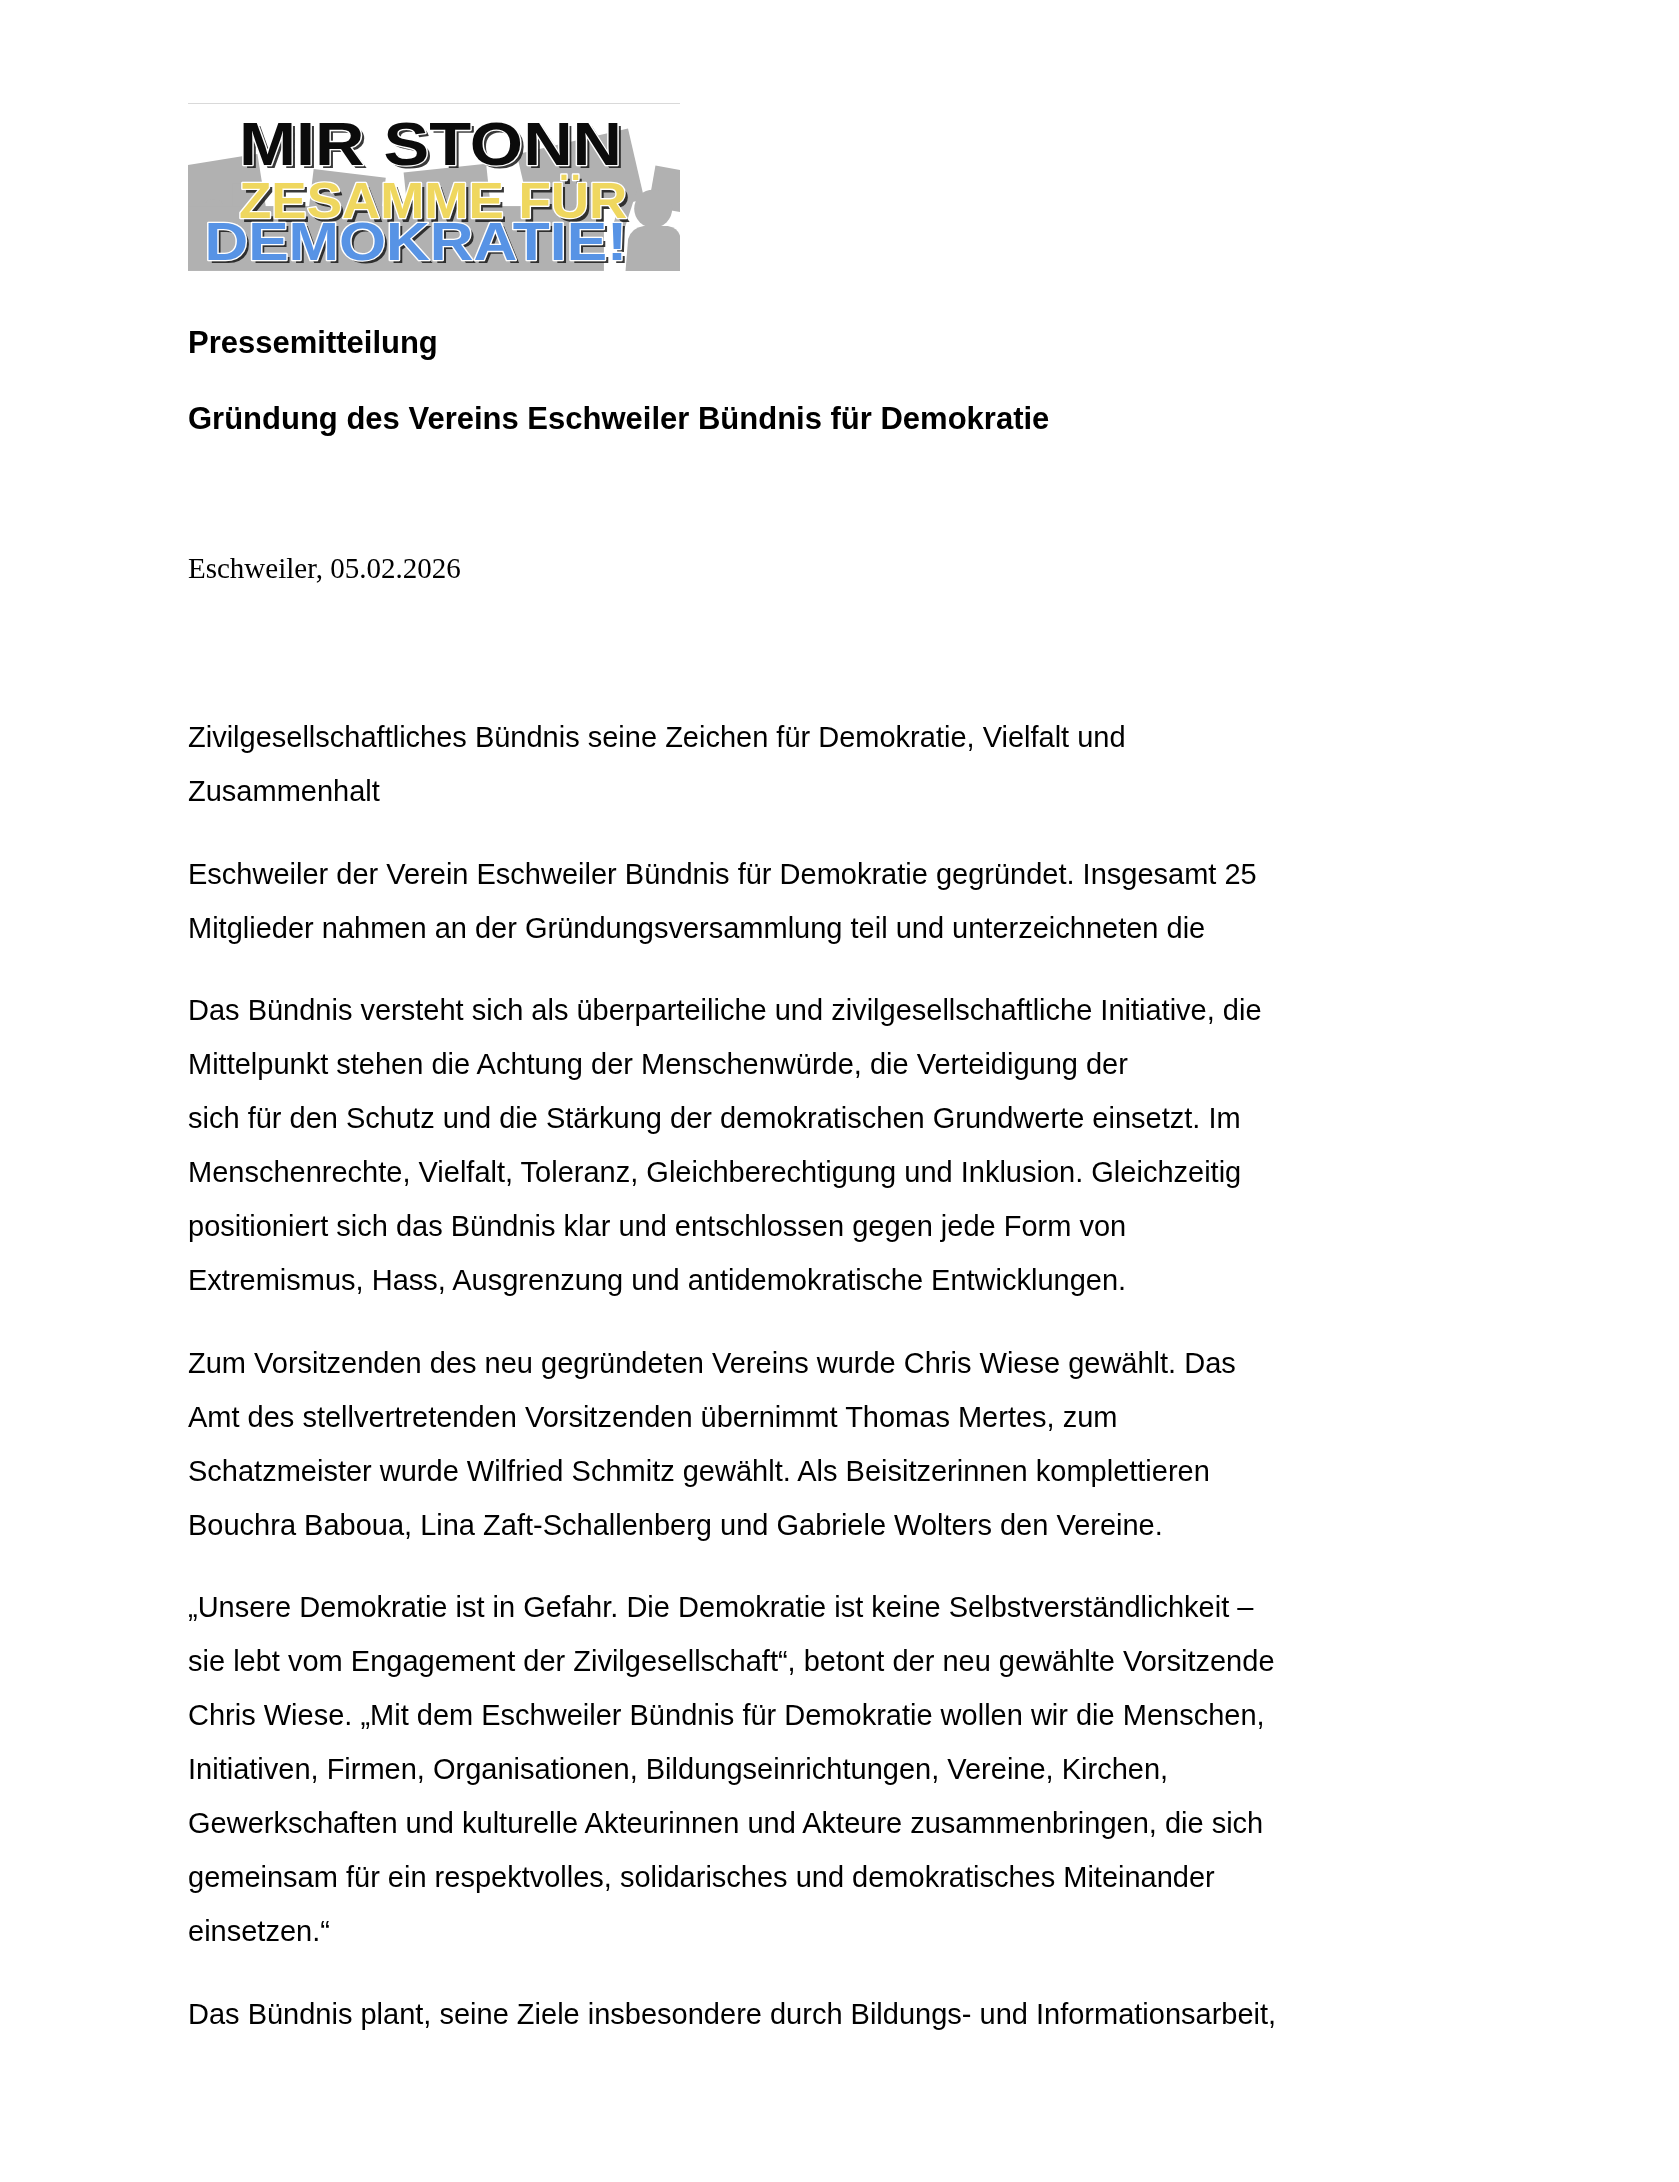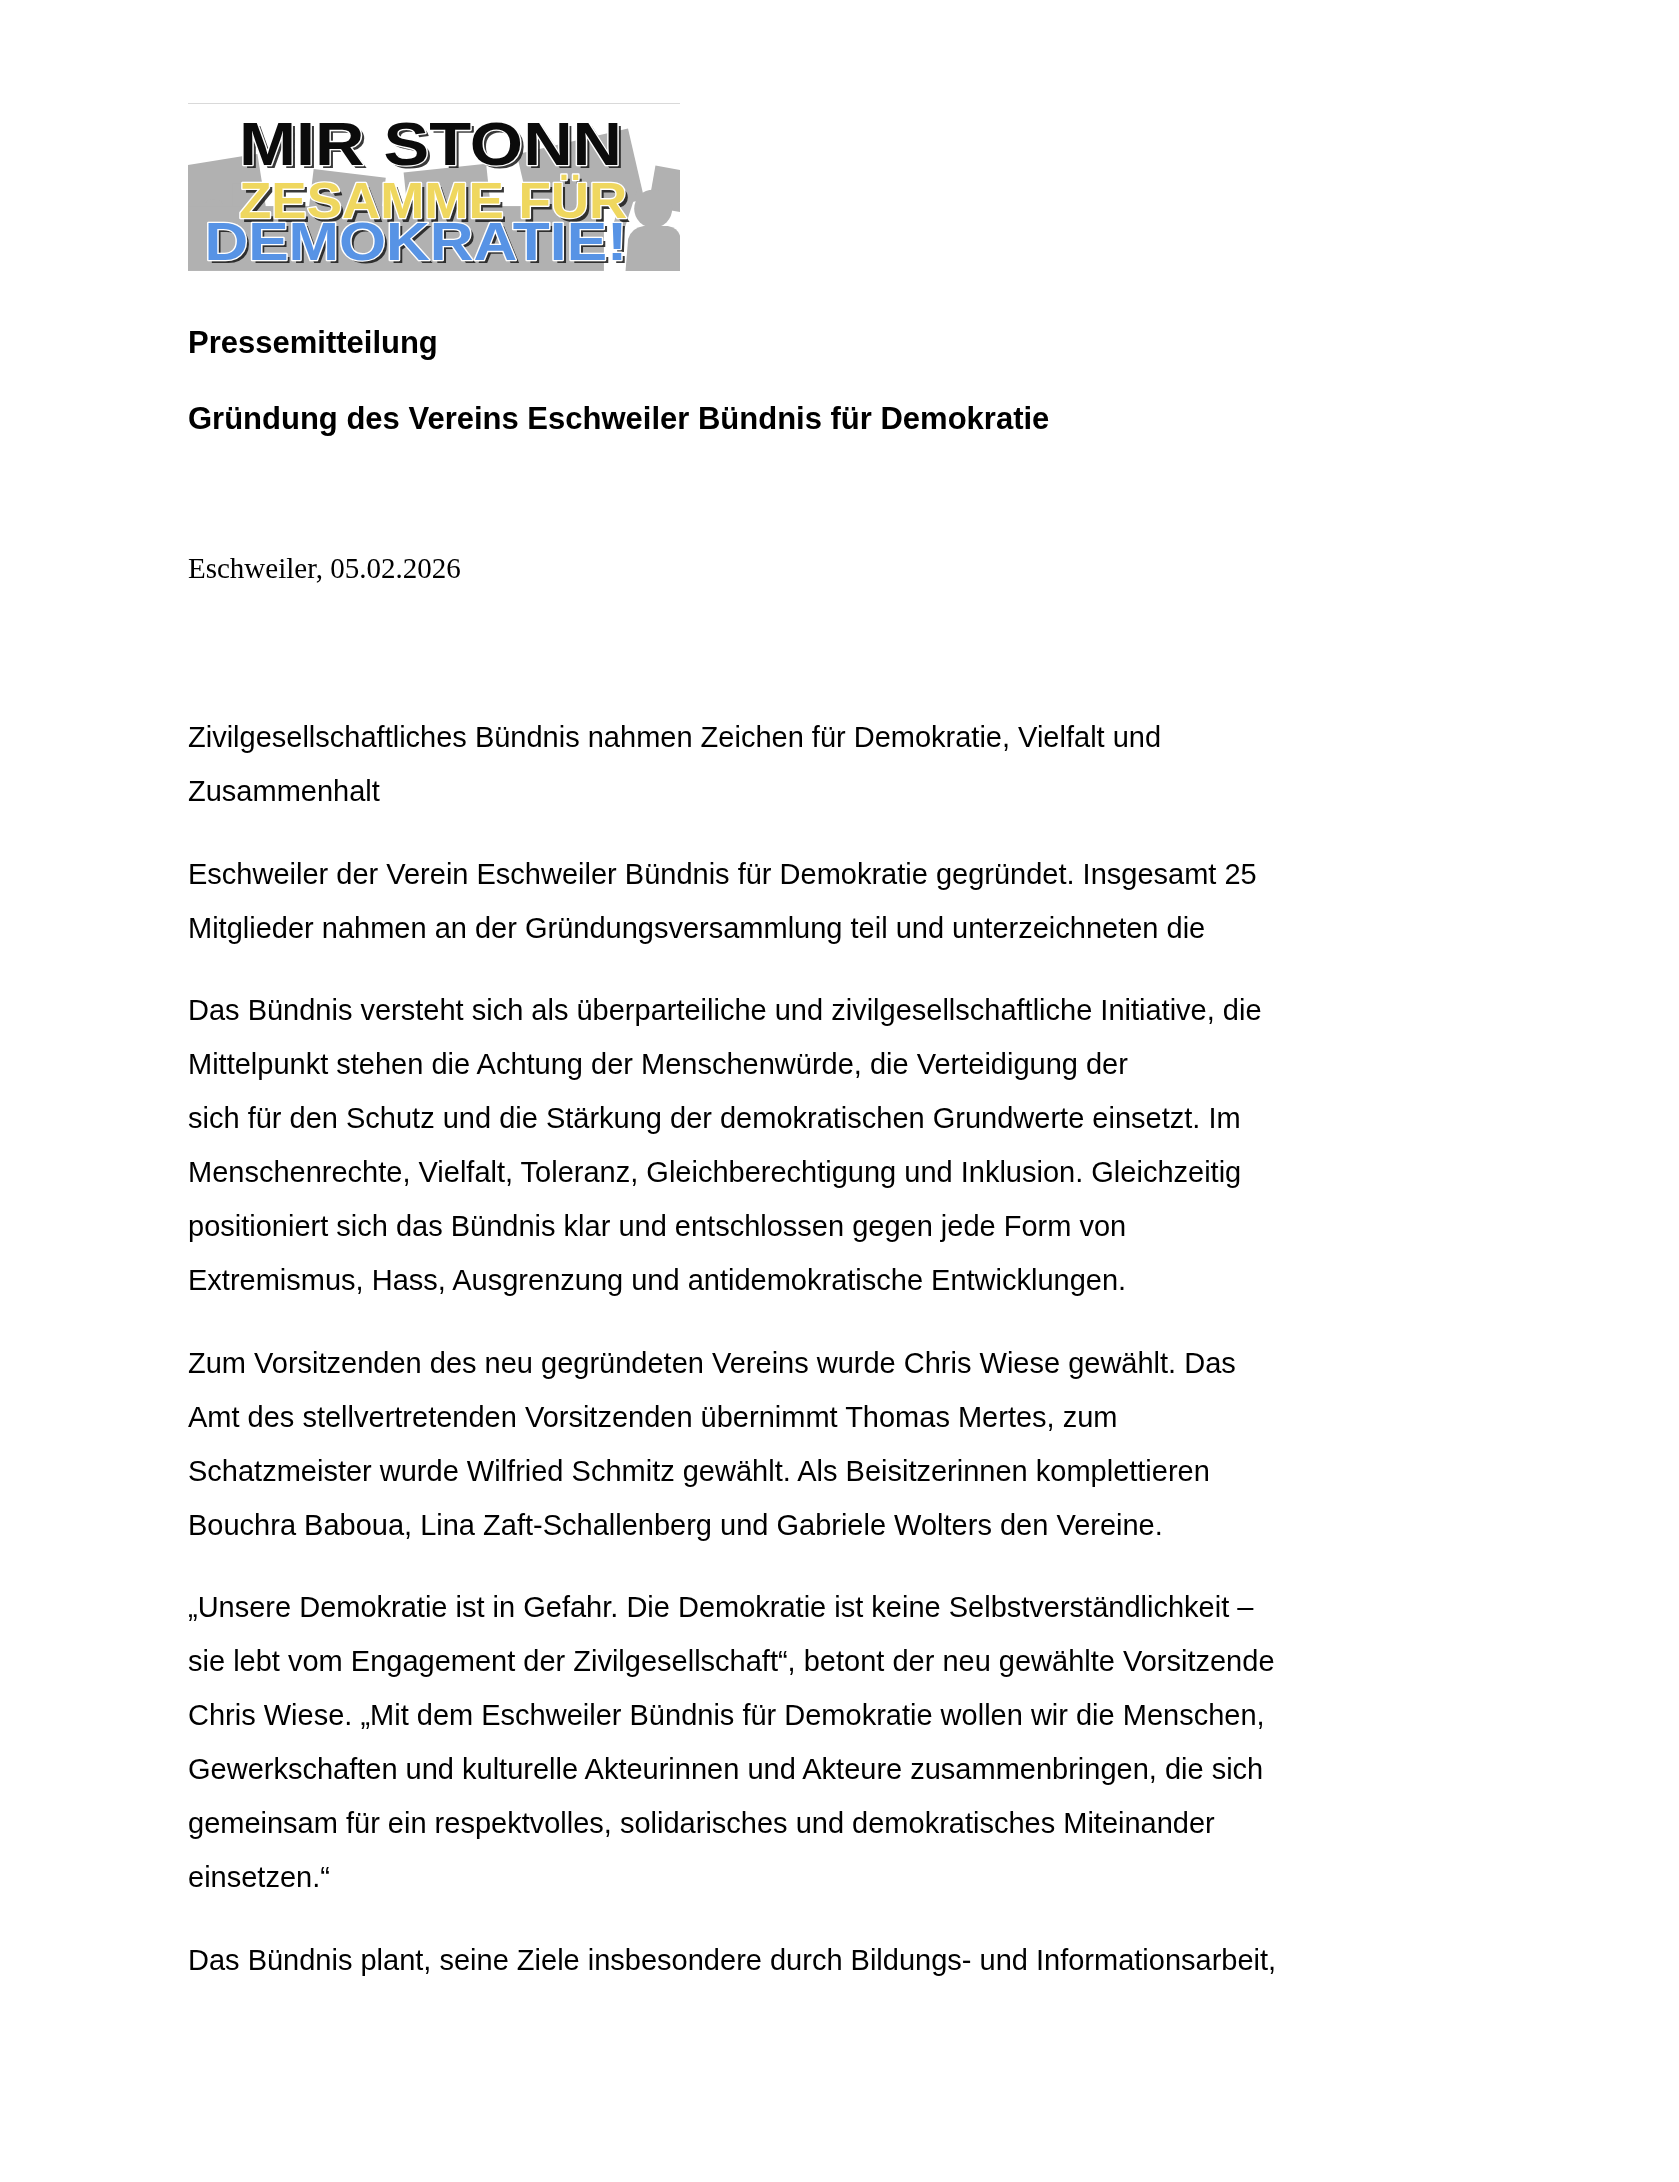--- a/index.html
+++ b/index.html
@@ -114,21 +114,21 @@
     </svg>
   </div>
 
   <div class="kicker">Pressemitteilung</div>
 
   <div class="title">Gründung des Vereins Eschweiler Bündnis für Demokratie</div>
 
   <div class="dateline">Eschweiler, 05.02.2026</div>
 
   <div class="subtitle">
-      <div>Zivilgesellschaftliches Bündnis nahmen Zeichen für Demokratie, Vielfalt und</div>
+      <div>Zivilgesellschaftliches Bündnis seine Zeichen für Demokratie, Vielfalt und</div>
       <div>Zusammenhalt</div>
     </div>
 
   <div class="para">
       <div>Eschweiler der Verein Eschweiler Bündnis für Demokratie gegründet. Insgesamt 25</div>
       <div>Mitglieder nahmen an der Gründungsversammlung teil und unterzeichneten die</div>
     </div>
 
   <div class="para">
       <div>Das Bündnis versteht sich als überparteiliche und zivilgesellschaftliche Initiative, die</div>
@@ -143,20 +143,21 @@
       <div>Zum Vorsitzenden des neu gegründeten Vereins wurde Chris Wiese gewählt. Das</div>
       <div>Amt des stellvertretenden Vorsitzenden übernimmt Thomas Mertes, zum</div>
       <div>Schatzmeister wurde Wilfried Schmitz gewählt. Als Beisitzerinnen komplettieren</div>
       <div>Bouchra Baboua, Lina Zaft-Schallenberg und Gabriele Wolters den Vereine.</div>
     </div>
 
   <div class="para">
       <div>„Unsere Demokratie ist in Gefahr. Die Demokratie ist keine Selbstverständlichkeit –</div>
       <div>sie lebt vom Engagement der Zivilgesellschaft“, betont der neu gewählte Vorsitzende</div>
       <div>Chris Wiese. „Mit dem Eschweiler Bündnis für Demokratie wollen wir die Menschen,</div>
+      <div>Initiativen, Firmen, Organisationen, Bildungseinrichtungen, Vereine, Kirchen,</div>
       <div>Gewerkschaften und kulturelle Akteurinnen und Akteure zusammenbringen, die sich</div>
       <div>gemeinsam für ein respektvolles, solidarisches und demokratisches Miteinander</div>
       <div>einsetzen.“</div>
     </div>
 
   <div class="para">
       <div>Das Bündnis plant, seine Ziele insbesondere durch Bildungs- und Informationsarbeit,</div>
     </div>
 
 </div>

